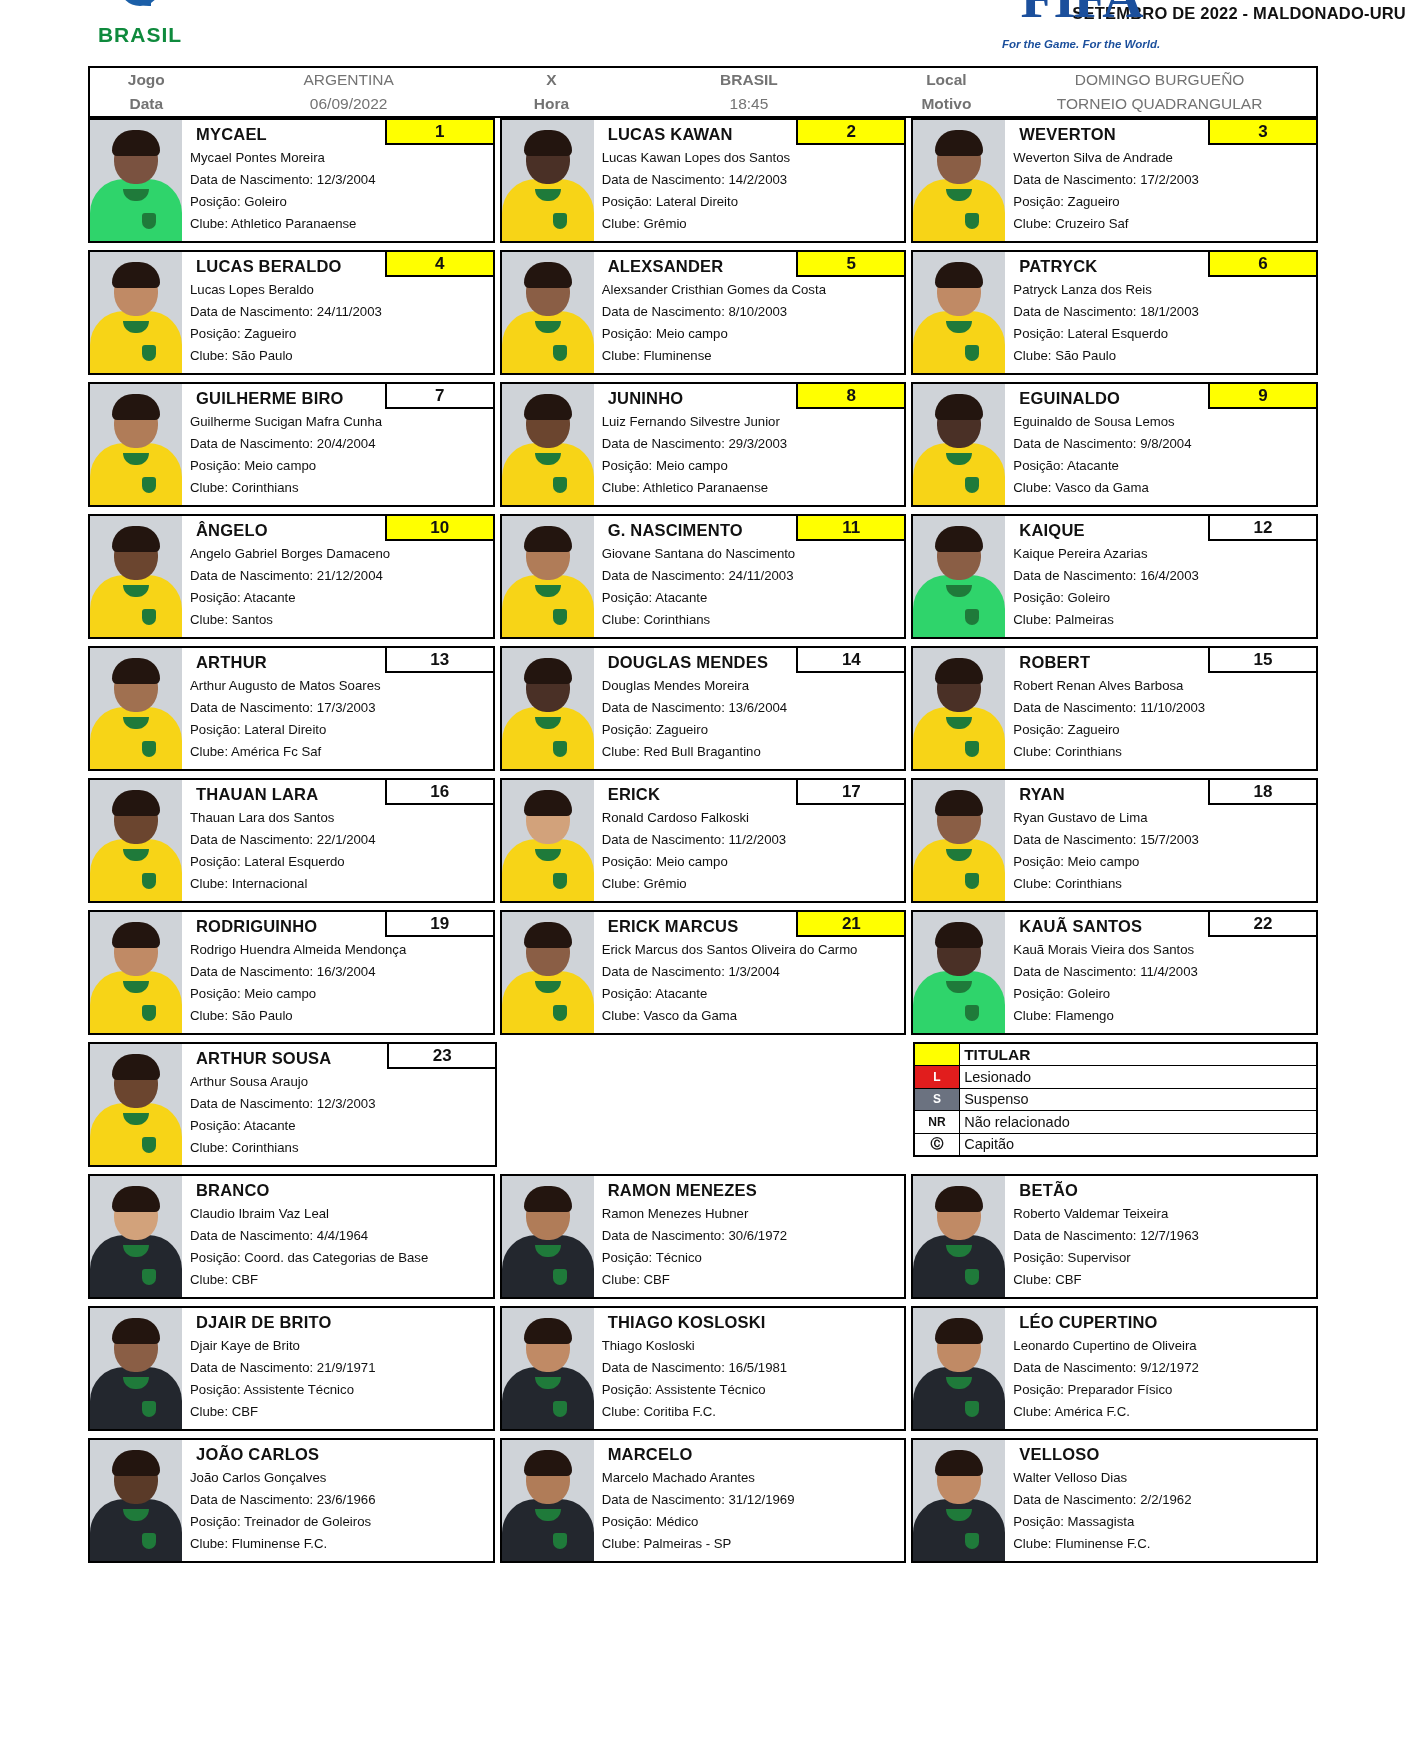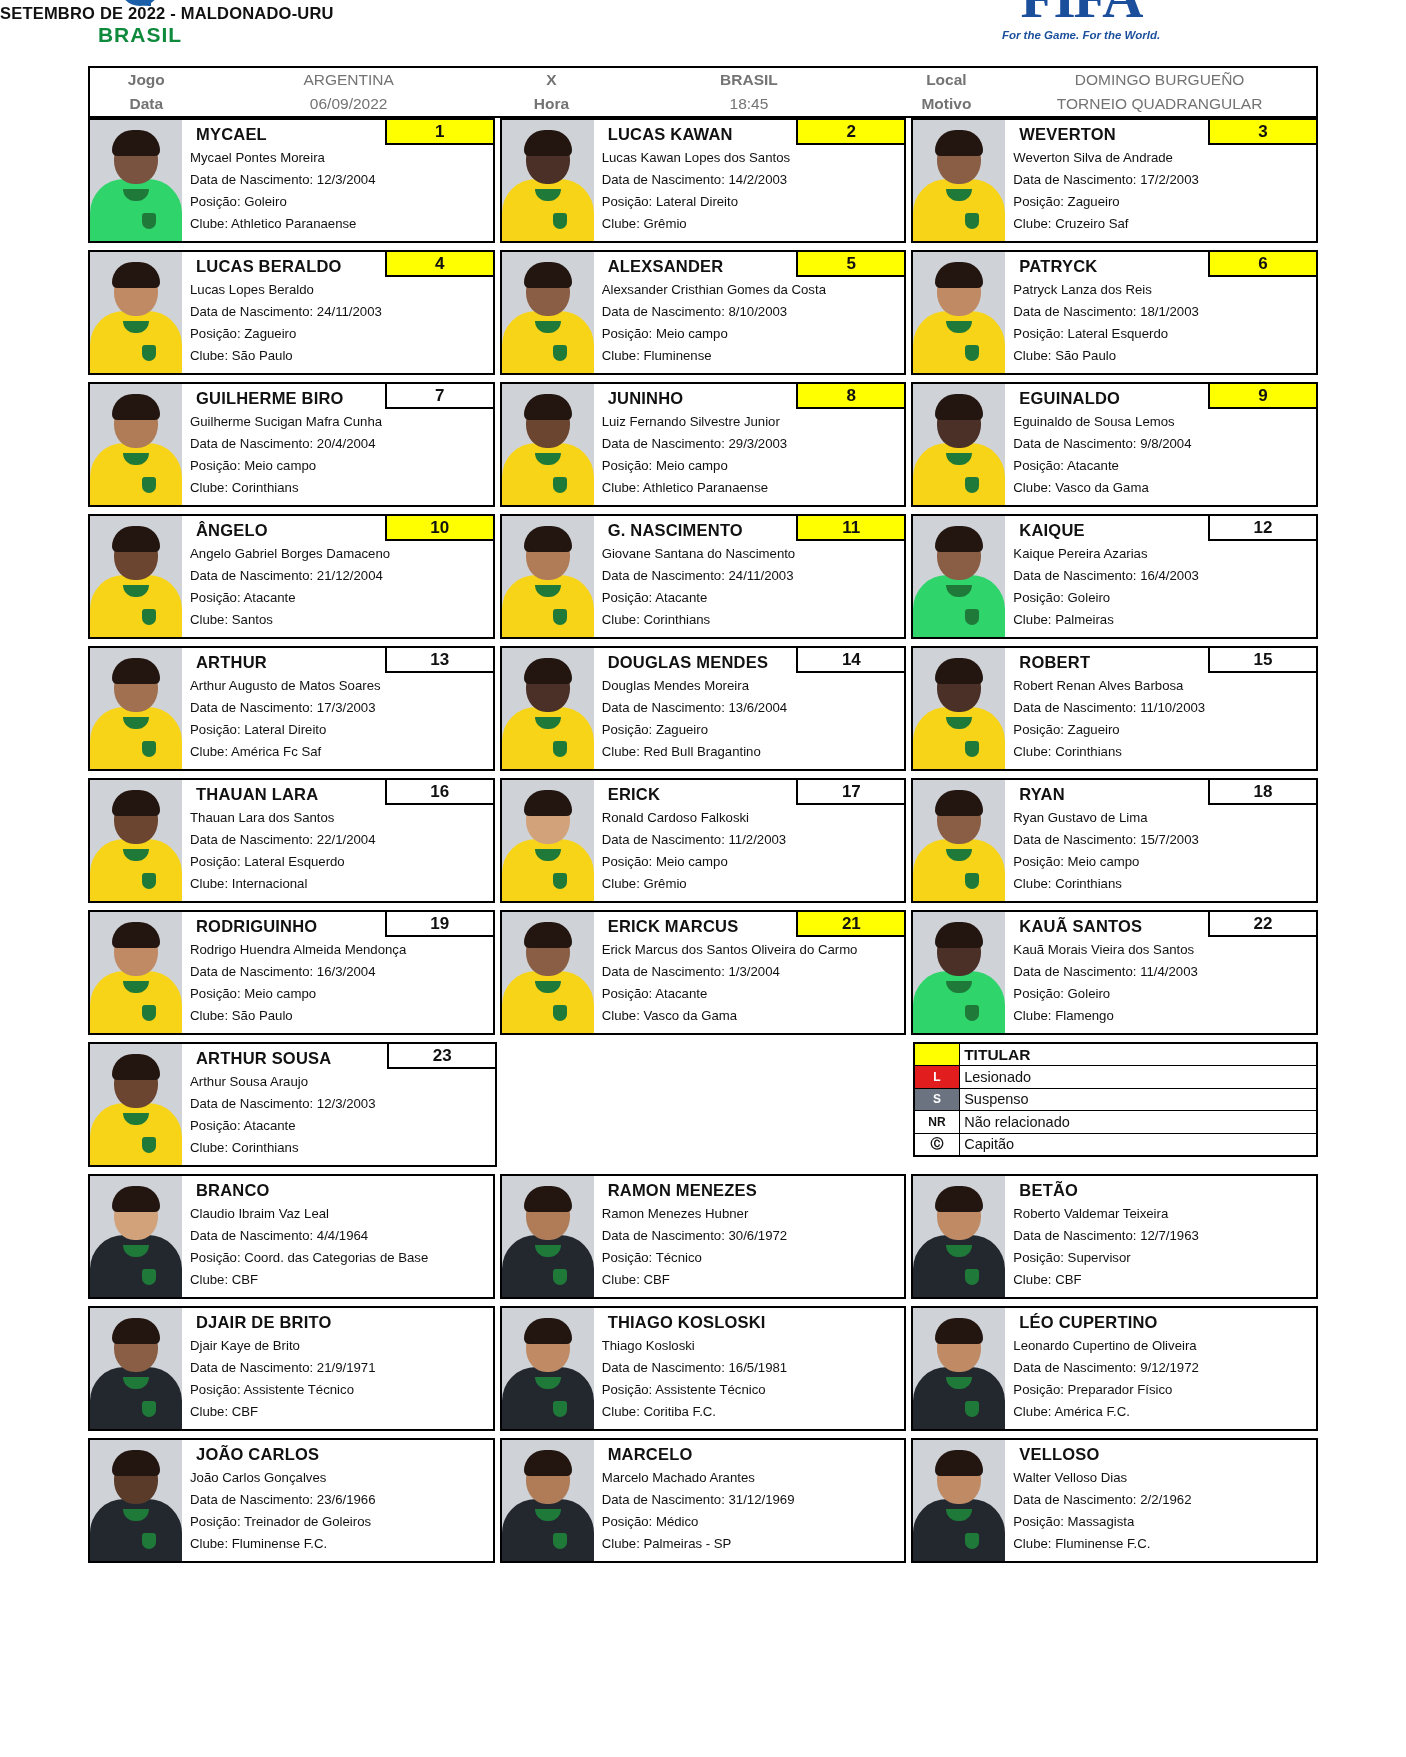--- a/index.html
+++ b/index.html
@@ -48,21 +48,21 @@
   .cbf-word {
     font-weight: bold;
     font-size: 21px;
     color: #0f8a3d;
     letter-spacing: 1px;
     margin-top: 1px;
   }
   .header-title {
     position: absolute;
     left: 0; right: 0; top: 4px;
-    text-align: left;
+    text-align: right;
     font-size: 16.5px;
     font-weight: bold;
     color: #111;
     letter-spacing: .2px;
   }
   .fifa-logo {
     position: absolute;
     right: 210px; top: -28px;
     text-align: center;
     width: 230px;
@@ -73,21 +73,21 @@
     font-size: 57px;
     color: #1b4f9c;
     letter-spacing: -2px;
     line-height: .9;
   }
   .fifa-tag {
     font-size: 11.5px;
     color: #1b4f9c;
     font-style: italic;
     font-weight: bold;
-    margin-top: 6px;
+    margin-top: 15px;
   }
 
   
   .match-table {
     margin: 4px 88px 0 88px;
     border: 2px solid #000;
     border-collapse: collapse;
     width: calc(100% - 176px);
   }
   .match-table td {

